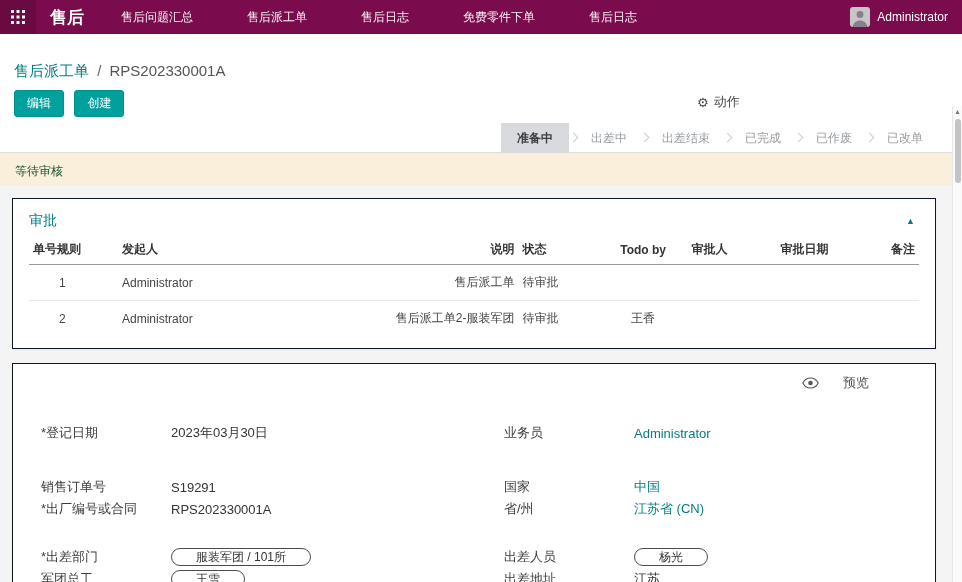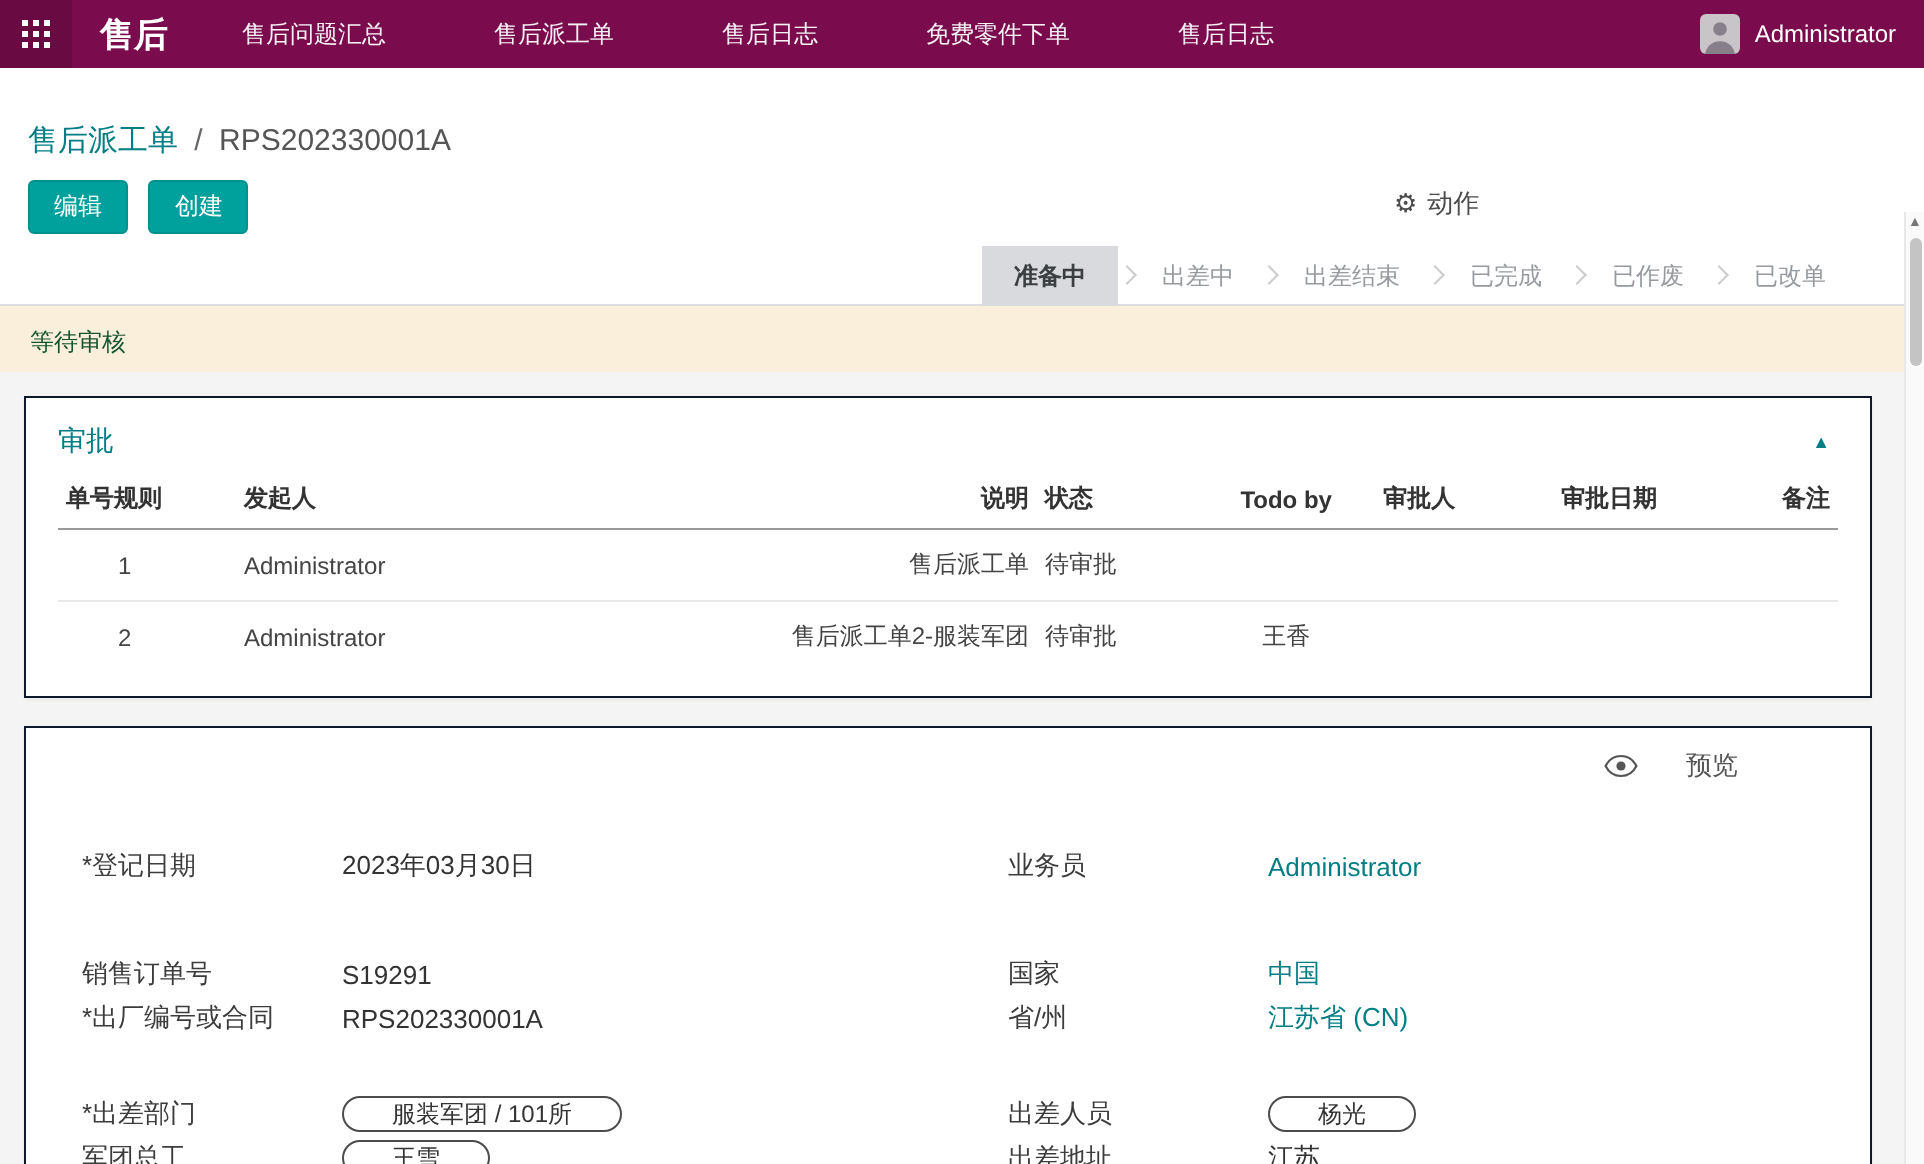--- a/index.html
+++ b/index.html
@@ -22,21 +22,21 @@
   .bc-parent { color:#017e84; text-decoration:none; cursor:pointer; }
   .bc-sep { color:#666; margin:0 4px; }
   .bc-current { color:#555; }
   .button-row { margin-top:9px; height:26px; position:relative; }
   .btn { display:inline-block; font-size:12px; padding:4px 12px; margin-right:6px; border-radius:3px; cursor:pointer;
          background:#00a09d; border:1px solid #00918e; color:#fff; font-family:inherit; }
   .action-menu { position:absolute; left:683px; top:3px; font-size:13px; color:#4c4c4c; cursor:pointer; display:flex; align-items:center; gap:5px; }
   .gear { font-size:13px; color:#4c4c4c; }
   
   .statusbar { margin-top:7px; height:30px; background:#fff; border-bottom:1px solid #ddd;
-               display:flex; justify-content:flex-end; align-items:center; padding-right:36px; }
+               display:flex; justify-content:flex-end; align-items:center; padding-right:26px; }
   .step { font-size:12px; color:#979b9f; line-height:30px; padding:0 13px; cursor:pointer; white-space:nowrap; }
   .step.active { background:#d8dadd; color:#3c3f42; font-weight:bold; padding:0 16px; }
   .chev { width:7px; height:7px; border-top:1px solid #ccc; border-right:1px solid #ccc; transform:rotate(45deg); margin:0 1px; }
   
   .alert { background:#faefdb; color:#14532d; font-size:12px; padding:10px 15px; height:33px; }
   
   .content { background:#f4f4f4; padding:12px 26px 0 12px; height:416px; }
   .sheet { background:#fff; border:1px solid #0f172a; box-shadow:0 1px 2px rgba(0,0,0,.05); }
   .approval-sheet { padding:13px 16px 12px 16px; }
   .sheet-head { display:flex; justify-content:space-between; align-items:center; }

